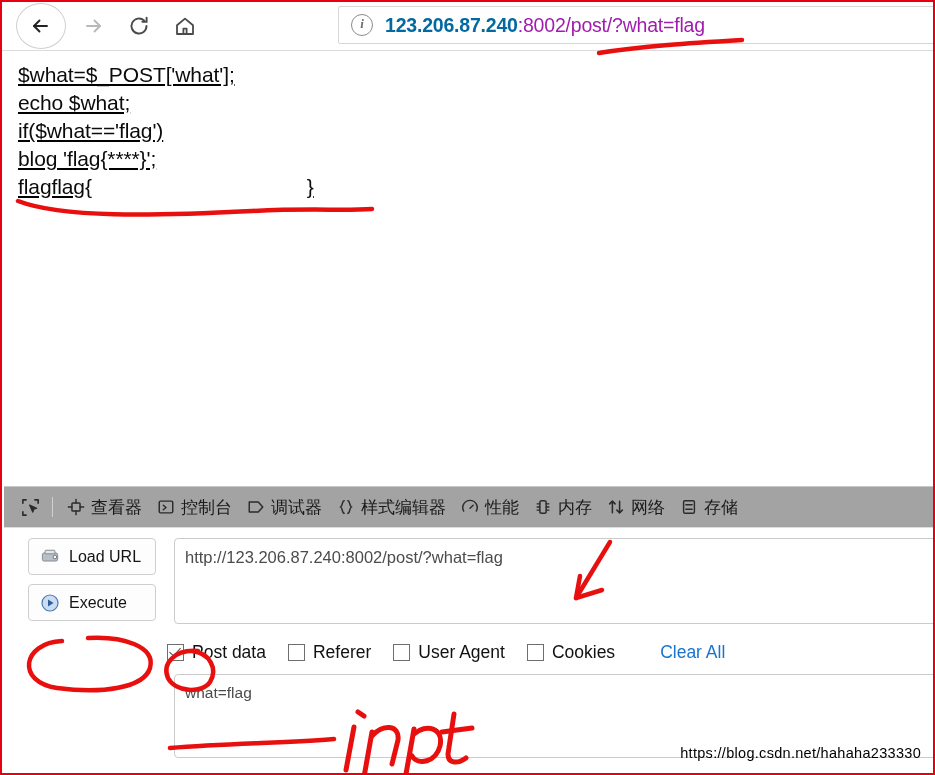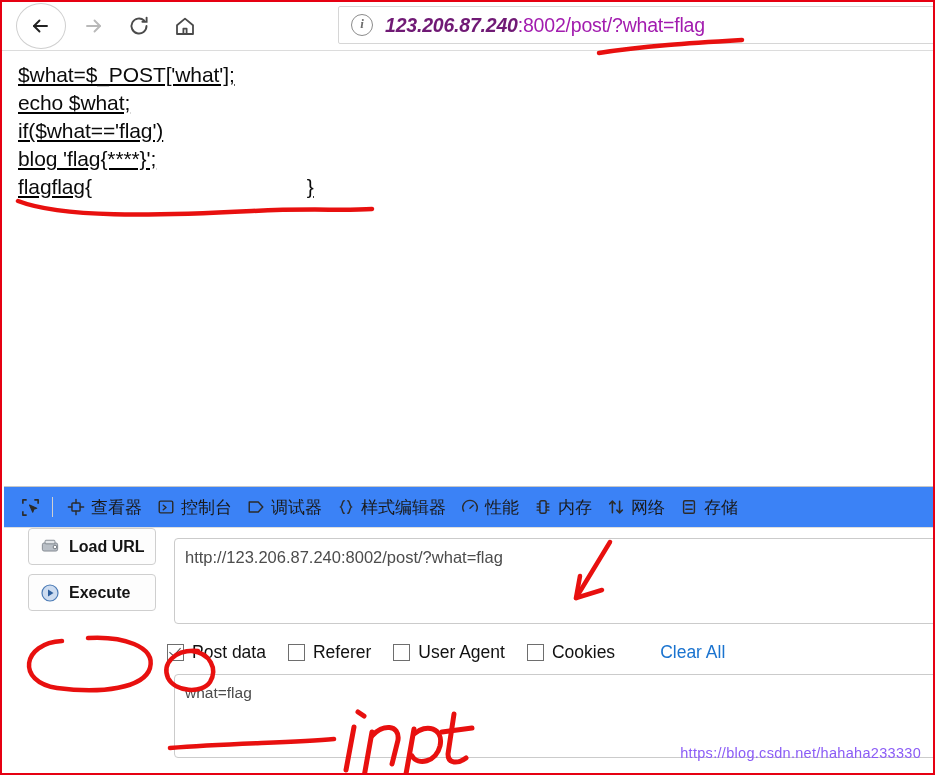--- a/index.html
+++ b/index.html
@@ -85,21 +85,21 @@
     font-weight: bold;
     flex: 0 0 auto;
   }
   .url-text {
     margin-left: 12px;
     font-size: 19.5px;
     letter-spacing: -0.2px;
     white-space: nowrap;
     color: #8a8a8a;
   }
-  .url-host { color: #701a75; font-weight: 600; font-style: italic; }
+  .url-host { color: #0369a1; font-weight: 600; }
   .url-rest { color: #a21caf; }
 
   
   .page-content {
     position: absolute;
     left: 2px;
     top: 49px;
     width: 931px;
     height: 435px;
     background: #ffffff;
@@ -122,21 +122,21 @@
     position: absolute;
     left: 2px;
     top: 484px;
     width: 931px;
     height: 289px;
     background: #ffffff;
     border-top: 1px solid #c7c7c7;
   }
   .dt-toolbar {
     height: 40px;
-    background: #3b82f6;
+    background: #a3a3a3;
     border-bottom: 1px solid #dedede;
     display: flex;
     align-items: center;
     padding-left: 10px;
     overflow: hidden;
     white-space: nowrap;
   }
   .dt-picker {
     width: 32px; height: 28px;
     display: flex; align-items: center; justify-content: center;
@@ -169,23 +169,22 @@
   
   .hackbar {
     position: relative;
     height: 249px;
     background: #ffffff;
     padding: 8px 0 0 0;
   }
   .hb-btncol {
     position: absolute;
     left: 24px;
-    top: 0;
+    top: 10px;
     width: 128px;
-    font-weight: bold;
   }
   .hb-btn {
     display: flex;
     align-items: center;
     gap: 8px;
     height: 37px;
     border: 1px solid #cfcfcf;
     border-radius: 4px;
     background: #fdfdfd;
     margin-bottom: 9px;
@@ -290,21 +289,21 @@
     left: 0; top: 0;
     width: 935px; height: 775px;
     pointer-events: none;
     z-index: 40;
   }
   .watermark {
     position: absolute;
     right: 12px;
     bottom: 12px;
     font-size: 14.5px;
-    color: #8b5cf6;
+    color: #000000;
     letter-spacing: 0.3px;
     z-index: 30;
   }
 </style>
 </head>
 <body>
 
 <div id="root">
 
   <div class="browser-bar">

